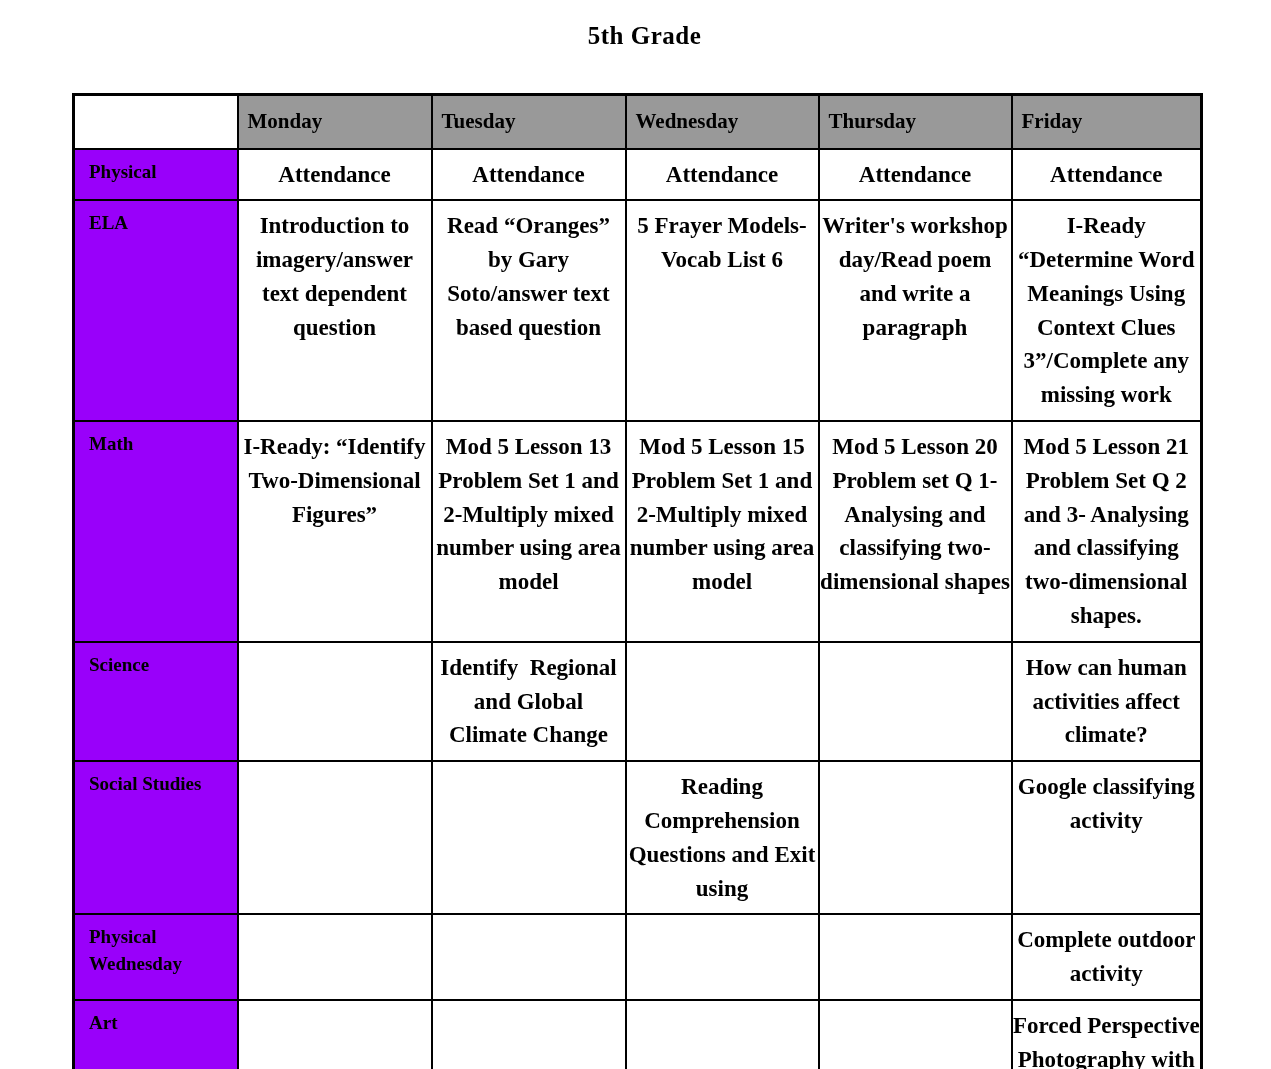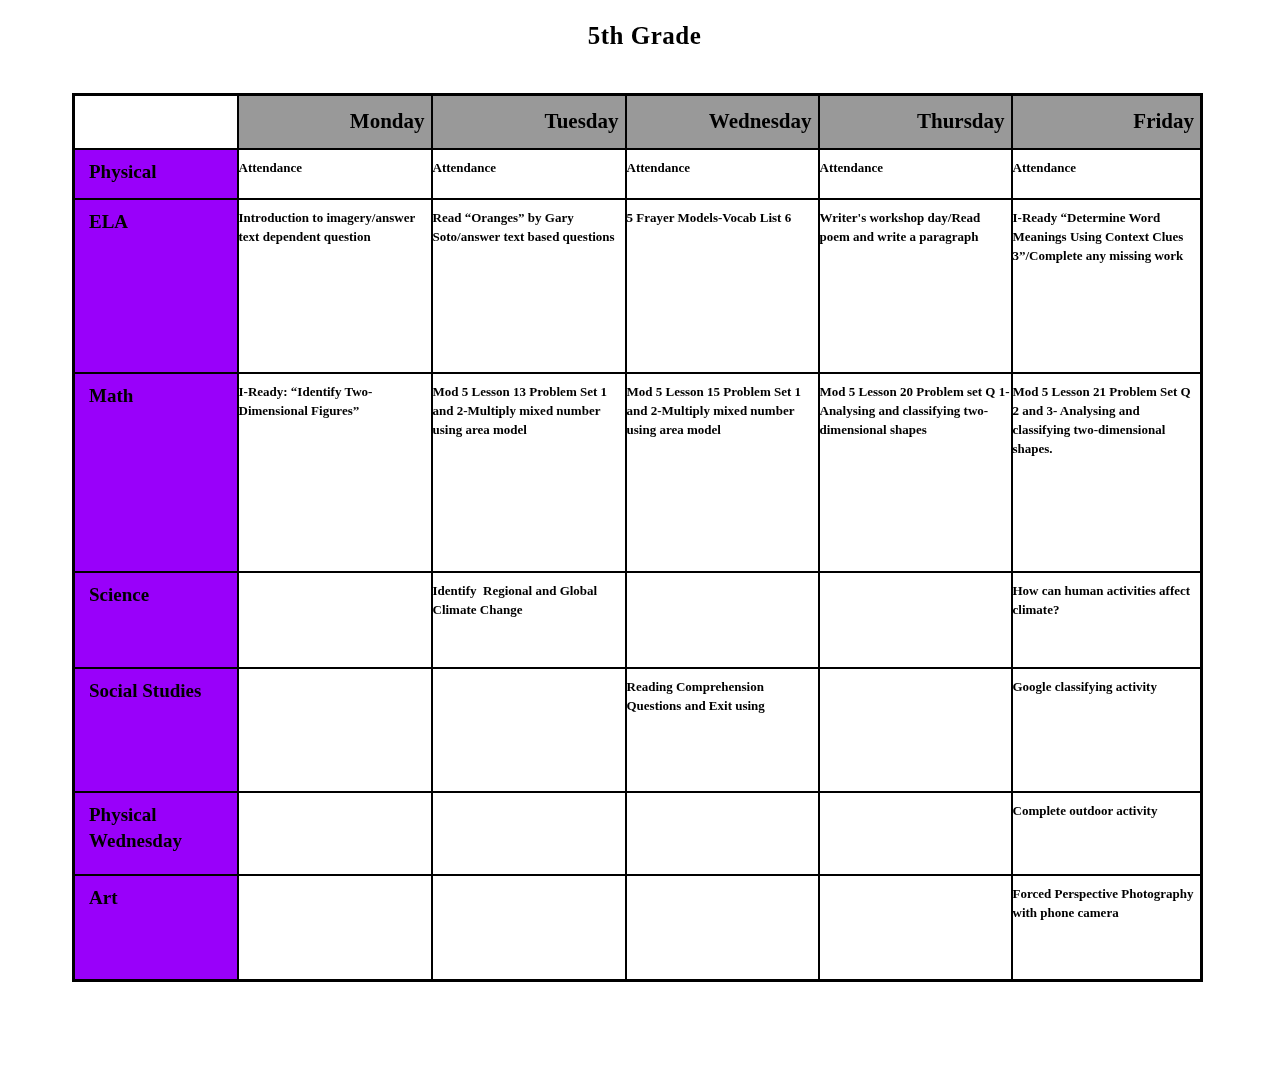--- a/index.html
+++ b/index.html
@@ -32,42 +32,42 @@
     position: absolute;
     top: 93px; left: 72px;
     width: 1128px;
     border-collapse: collapse;
     table-layout: fixed;
     border: 3px solid var(--border);
   }
   th, td { border: 2px solid var(--border); }
   thead th {
     background: var(--header-bg);
-    text-align: right;
+    text-align: left;
     vertical-align: middle;
     font-size: 21px;
     font-weight: bold;
     padding: 4px 6px 4px 9px;
   }
   thead th.corner { background: var(--page-bg); }
   tbody th.subject {
     background: var(--subject-bg);
     text-align: left;
     vertical-align: top;
     font-size: 19px;
     font-weight: bold;
     line-height: 1.4;
     padding: 9px 28px 6px 14px;
     white-space: pre-wrap;
   }
   td.slot {
     background: var(--page-bg);
     vertical-align: top;
-    text-align: left;
-    font-size: 13px;
+    text-align: center;
+    font-size: 23px;
     font-weight: bold;
     line-height: 1.47;
     padding: 8px 0;
     white-space: pre-wrap;
   }
   tr.row-days     { height: 54px; }
   tr.row-homeroom { height: 50px; }
   tr.row-ela      { height: 174px; }
   tr.row-math     { height: 199px; }
   tr.row-science  { height: 96px; }
@@ -104,21 +104,21 @@
       <th class="subject">Physical</th>
       <td class="slot">Attendance</td>
       <td class="slot">Attendance</td>
       <td class="slot">Attendance</td>
       <td class="slot">Attendance</td>
       <td class="slot">Attendance</td>
     </tr>
     <tr class="row-ela">
       <th class="subject">ELA</th>
       <td class="slot">Introduction to imagery/answer text dependent question</td>
-      <td class="slot">Read “Oranges” by Gary Soto/answer text based questions</td>
+      <td class="slot">Read “Oranges” by Gary Soto/answer text based question</td>
       <td class="slot">5 Frayer Models-Vocab List 6</td>
       <td class="slot">Writer's workshop day/Read poem and write a paragraph</td>
       <td class="slot">I-Ready “Determine Word Meanings Using Context Clues 3”/Complete any missing work</td>
     </tr>
     <tr class="row-math">
       <th class="subject">Math</th>
       <td class="slot">I-Ready: “Identify Two-Dimensional Figures”</td>
       <td class="slot">Mod 5 Lesson 13 Problem Set 1 and 2-Multiply mixed number using area model</td>
       <td class="slot">Mod 5 Lesson 15 Problem Set 1 and 2-Multiply mixed number using area model</td>
       <td class="slot">Mod 5 Lesson 20 Problem set Q 1- Analysing and classifying two-dimensional shapes</td>

